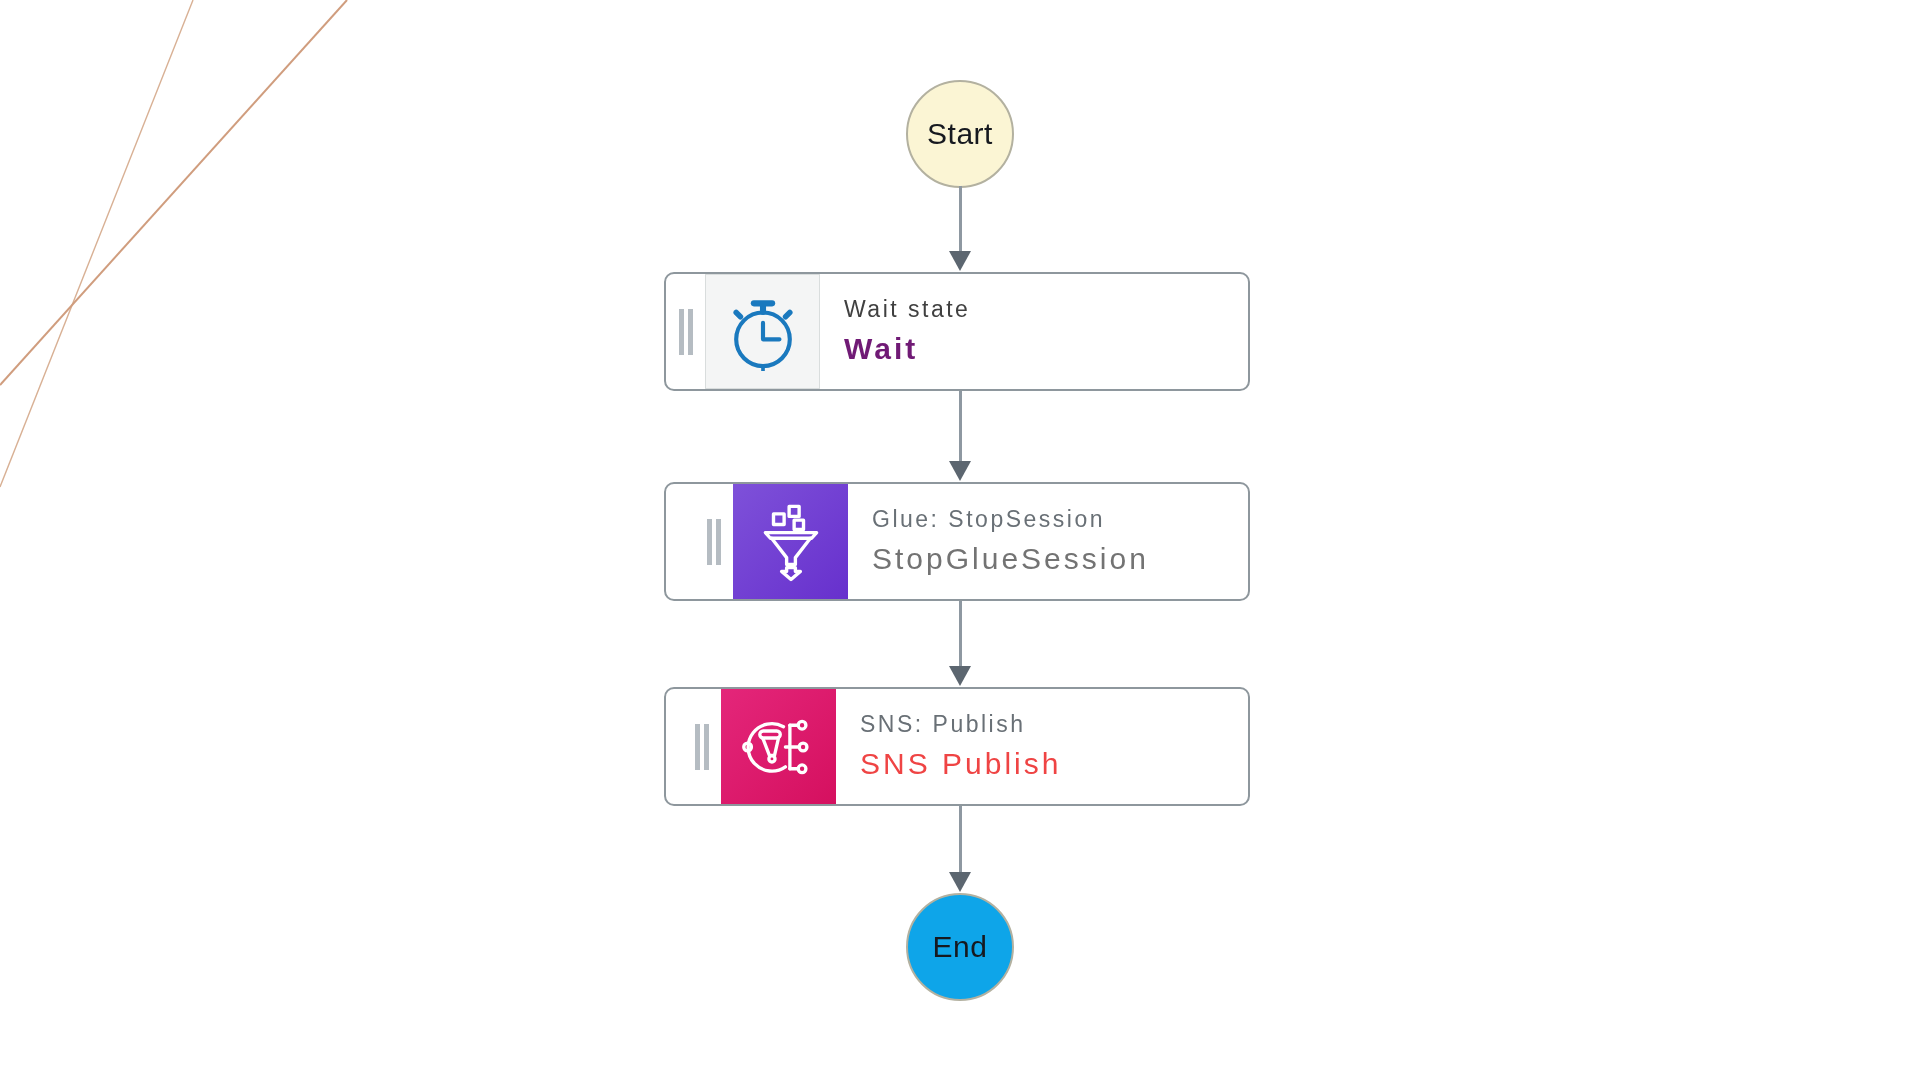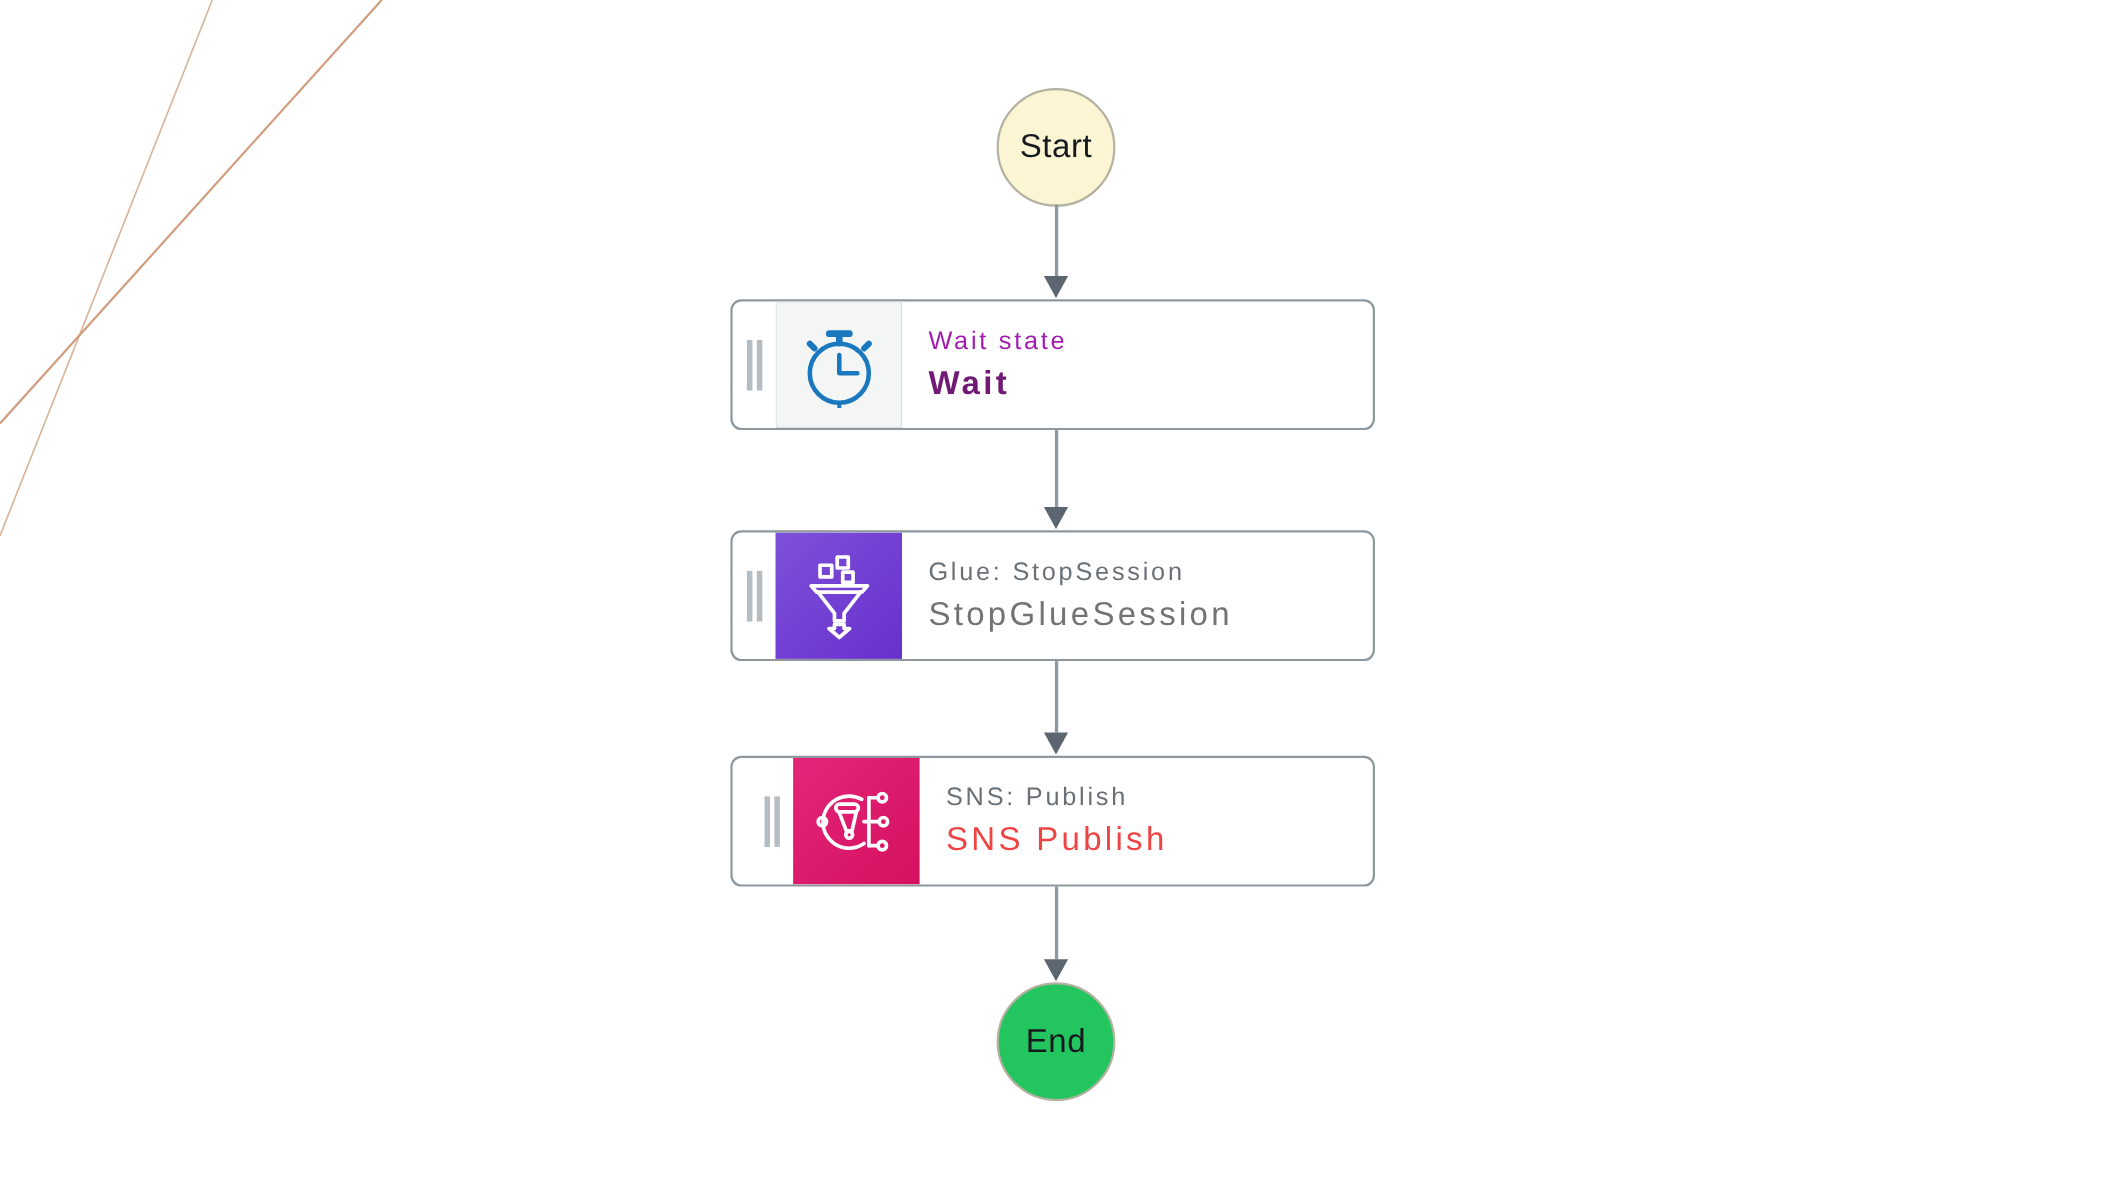--- a/index.html
+++ b/index.html
@@ -108,29 +108,29 @@
         <circle cx="32" cy="38" r="22" stroke-width="3.4"></circle>
         <line x1="32" y1="15.5" x2="32" y2="10.5" stroke-width="5"></line>
         <line x1="24.5" y1="8.5" x2="39.5" y2="8.5" stroke-width="5"></line>
         <line x1="13.5" y1="19.5" x2="10" y2="16" stroke-width="4.5"></line>
         <line x1="50.5" y1="19.5" x2="54" y2="16" stroke-width="4.5"></line>
         <polyline points="32,24.5 32,38 45.5,38" stroke-width="3.4"></polyline>
         <line x1="32" y1="60.5" x2="32" y2="63.5" stroke-width="3"></line>
       </svg>
     </div>
     <div class="text-col">
-      <div class="state-subtitle" style="color: #a21caf;">Wait state</div>
+      <div class="state-subtitle" style="color: #404040;">Wait state</div>
       <div class="state-title" style="color: #701a75; font-weight: bold;">Wait</div>
     </div>
   </div>
 
   <div class="connector" style="top: 391px; height: 70px; background: rgb(142, 152, 161);"></div>
   <div class="arrowhead" style="top: 461px; border-top-color: rgb(92, 102, 112);"></div>
 
-  <div class="state-box glue" style="border-color: rgb(142, 151, 157);">
+  <div class="state-box glue" style="border-color: rgb(142, 151, 157); padding-left: 28px;">
     <div class="drag-handle">
       <div class="grip-bar"></div>
       <div class="grip-bar"></div>
     </div>
     <div class="icon-square" style="background: linear-gradient(135deg, rgb(126, 81, 217) 0%, rgb(103, 48, 205) 100%); color: rgb(255, 255, 255);">
       <svg width="80" height="80" viewBox="0 0 64 64" fill="none" stroke="currentColor" stroke-linecap="round" stroke-linejoin="round" stroke-width="2.7">
         <rect x="18" y="9.5" width="8.5" height="8.5"></rect>
         <rect x="30.5" y="3.5" width="8" height="8"></rect>
         <rect x="34.5" y="14.5" width="7.5" height="7.5"></rect>
         <path d="M11.5 24.5 H52.5 L48.5 29 H15.5 Z"></path>
@@ -170,17 +170,17 @@
     </div>
     <div class="text-col">
       <div class="state-subtitle" style="color: rgb(105, 112, 118);">SNS: Publish</div>
       <div class="state-title" style="color: #ef4444;">SNS Publish</div>
     </div>
   </div>
 
   <div class="connector" style="top: 806px; height: 66px; background: rgb(142, 152, 161);"></div>
   <div class="arrowhead" style="top: 872px; border-top-color: rgb(92, 102, 112);"></div>
 
-  <div class="terminal end" style="background: #22c55e; border-color: rgb(179, 177, 160); justify-content: center;">
+  <div class="terminal end" style="background: #0ea5e9; border-color: rgb(179, 177, 160); justify-content: center;">
     <span>End</span>
   </div>
 
 </div>
 
 </body></html>

